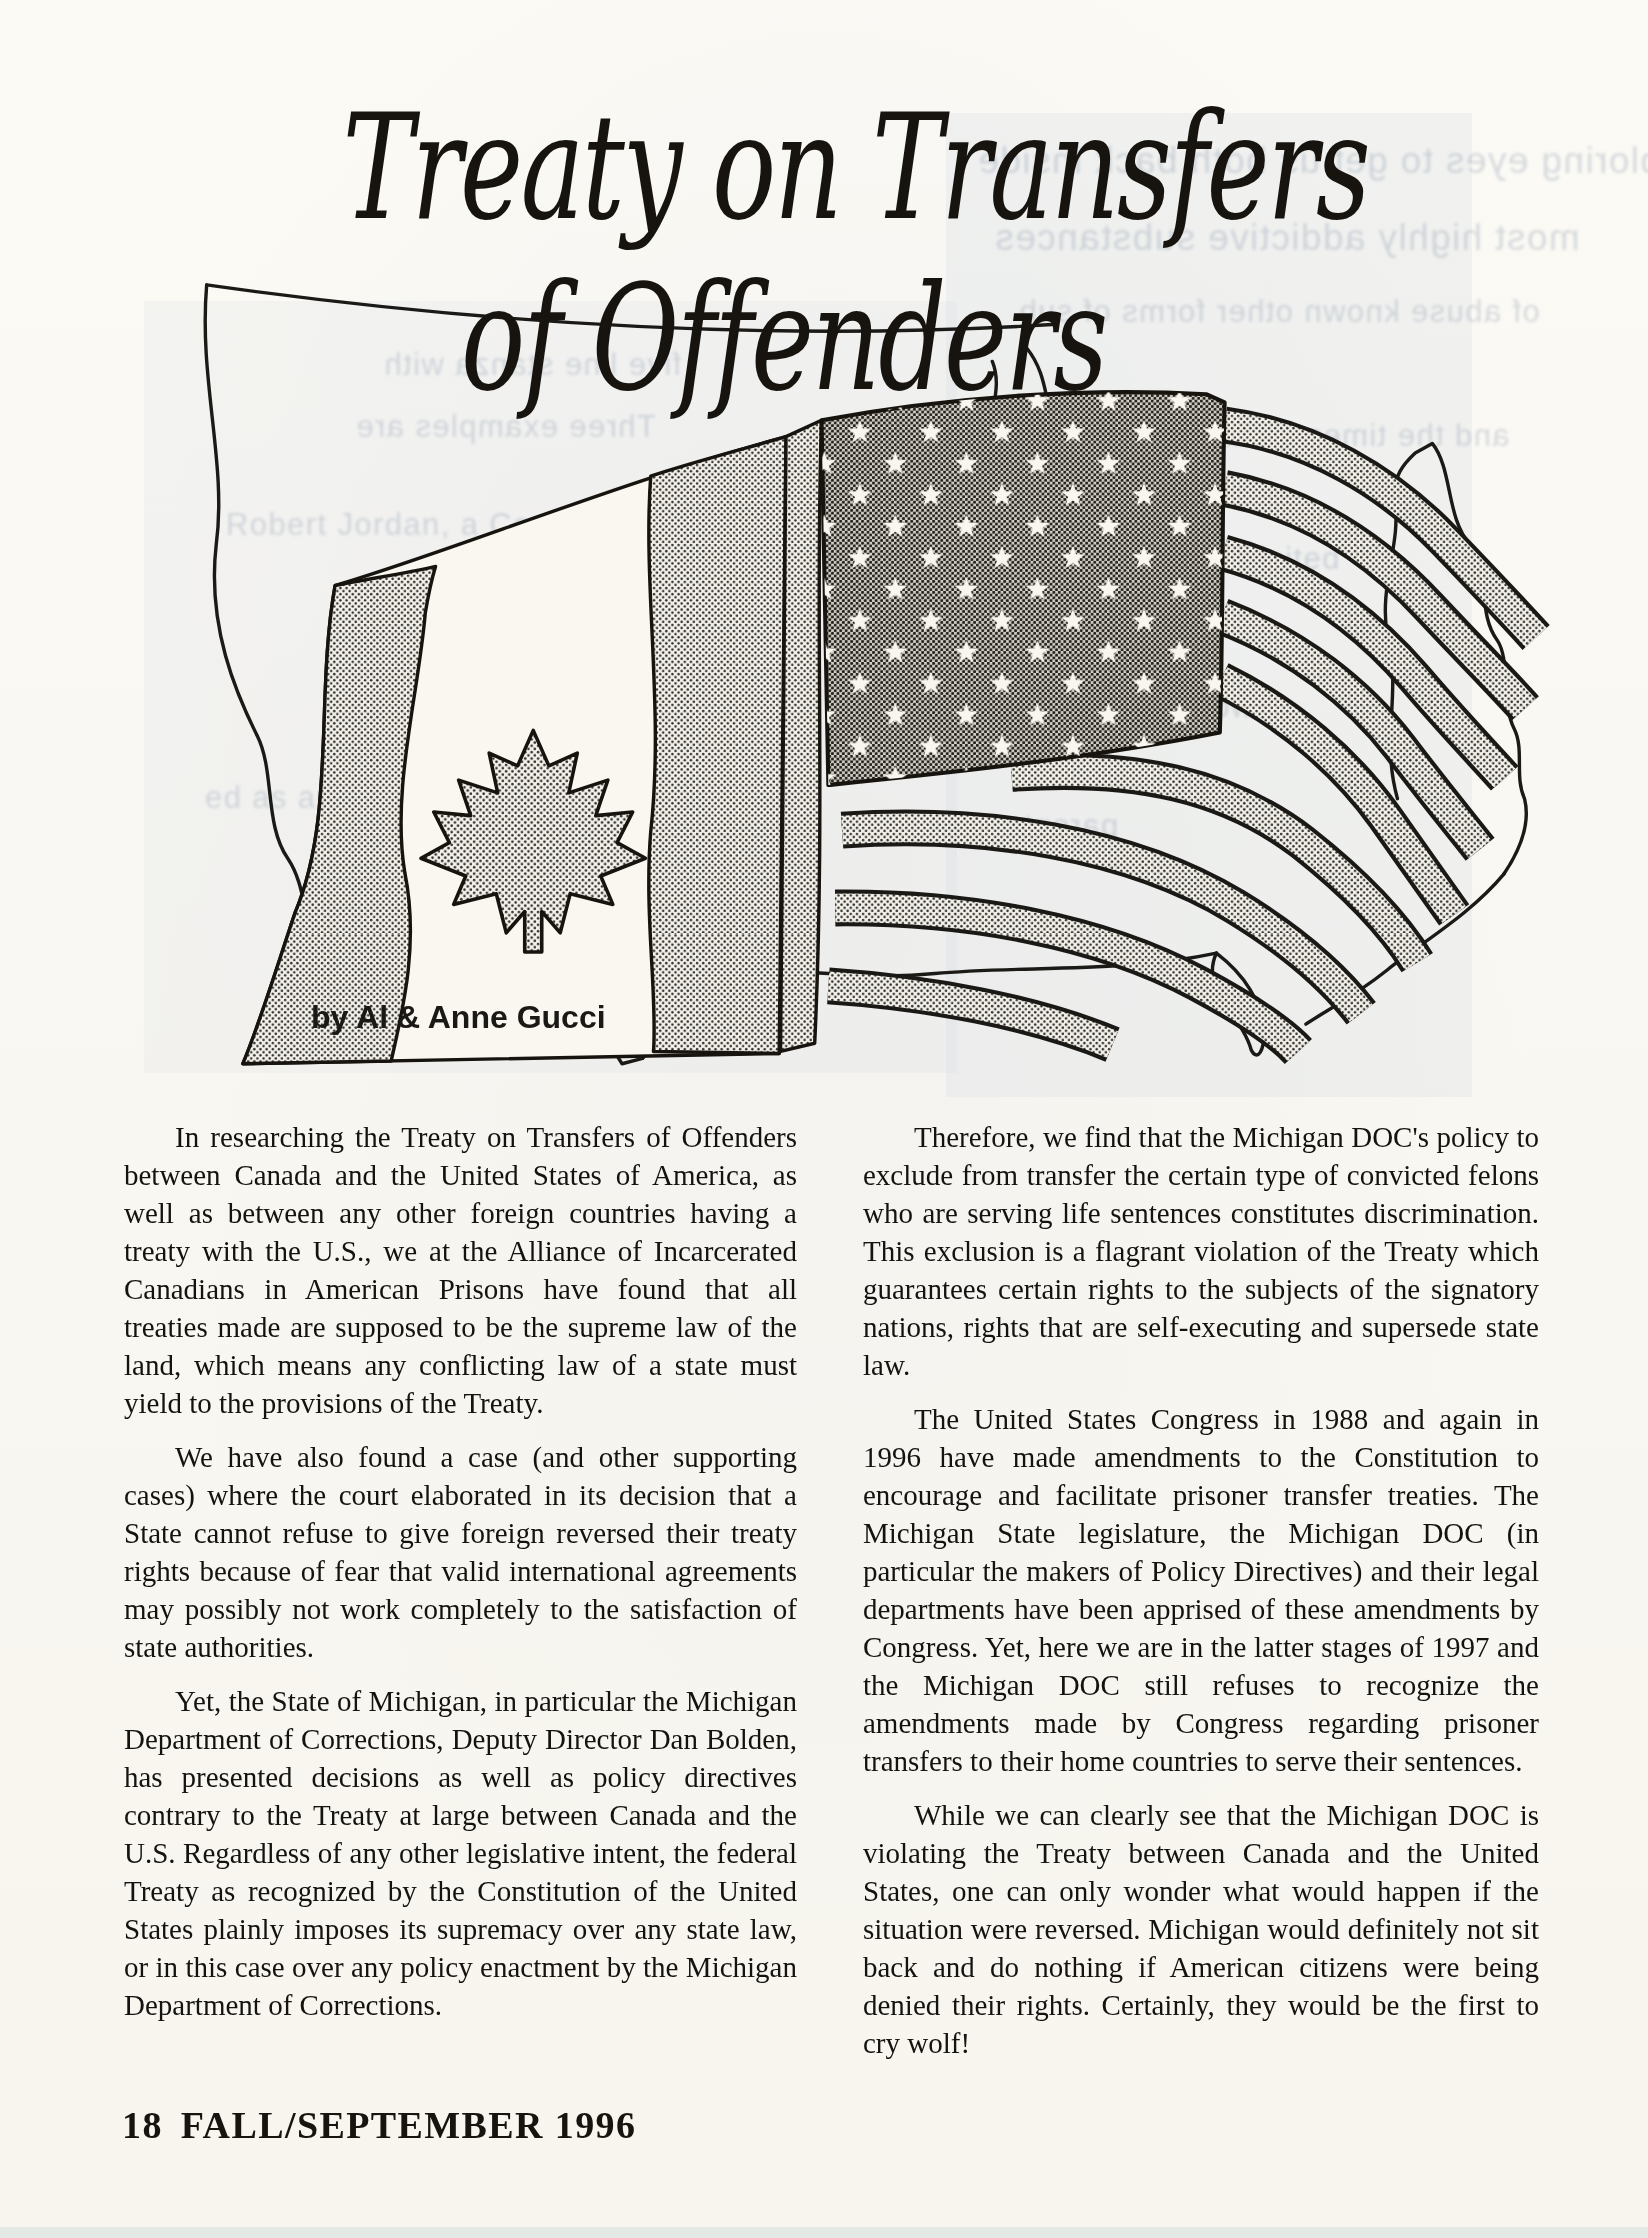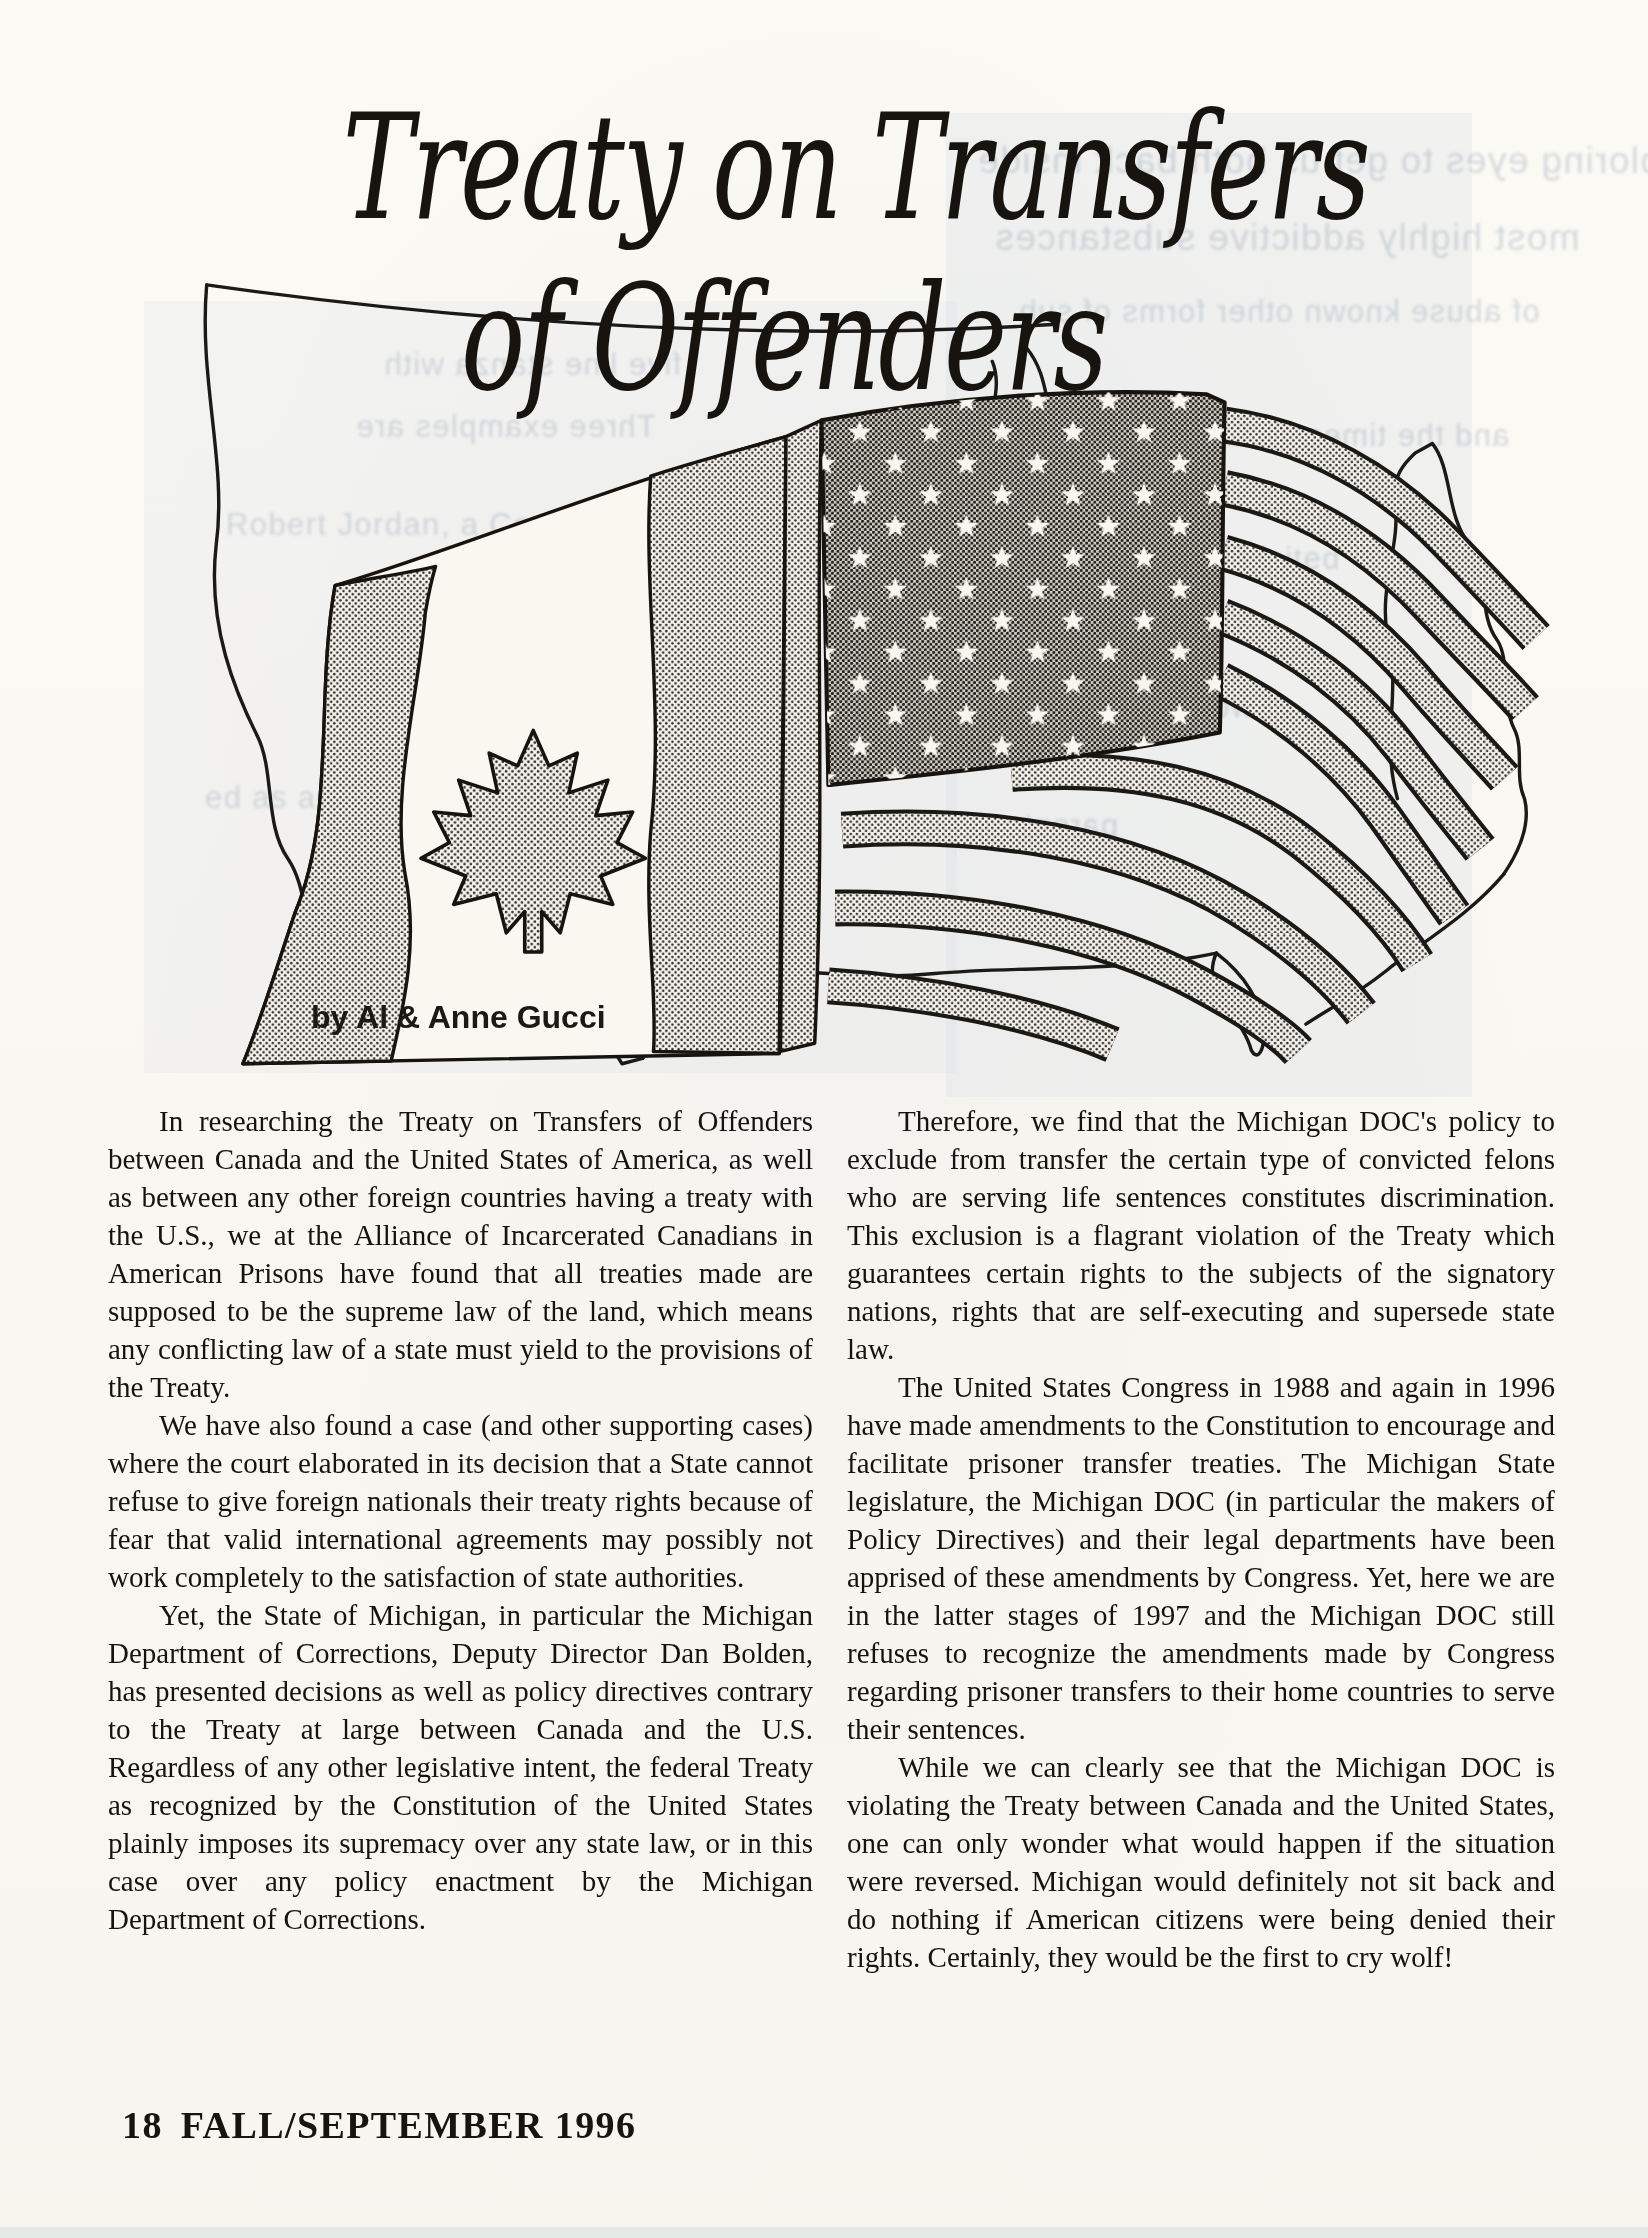--- a/index.html
+++ b/index.html
@@ -43,21 +43,21 @@
     position:absolute;left:311px;top:999px;z-index:4;
     font-family:"Liberation Sans",sans-serif;font-weight:bold;
     font-size:32px;color:#1b1916;letter-spacing:0px;
   }
   
   .col{
     position:absolute;top:1102px;z-index:4;
     font-size:29px;line-height:38px;color:#151310;
     text-align:justify;
   }
-  .col p{margin:0;text-indent:51px;}
+  .col p{margin:16px;text-indent:51px;}
   .col-left{left:108px;width:705px;}
   .col-right{left:847px;width:708px;}
   .footer{
     position:absolute;left:108px;top:2103px;z-index:4;
     font-weight:bold;font-size:38px;color:#17140f;
     font-family:"Liberation Serif",serif;letter-spacing:1.4px;
   }
   .footer .num{margin-right:18px;margin-left:14px;}
 </style>
 </head>
@@ -171,21 +171,21 @@
     </g>
   </svg>
 
   <div class="title title1">Treaty on Transfers</div>
   <div class="title title2">of Offenders</div>
 
   <div class="byline">by Al &amp; Anne Gucci</div>
 
   <div class="col col-left">
     <p>In researching the Treaty on Transfers of Offenders between Canada and the United States of America, as well as between any other foreign countries having a treaty with the U.S., we at the Alliance of Incarcerated Canadians in American Prisons have found that all treaties made are supposed to be the supreme law of the land, which means any conflicting law of a state must yield to the provisions of the Treaty.</p>
-    <p>We have also found a case (and other supporting cases) where the court elaborated in its decision that a State cannot refuse to give foreign nationals their treaty rights because of fear that valid international agreements may possibly not work completely to the satisfaction of state authorities.</p>
+    <p>We have also found a case (and other supporting cases) where the court elaborated in its decision that a State cannot refuse to give foreign reversed their treaty rights because of fear that valid international agreements may possibly not work completely to the satisfaction of state authorities.</p>
     <p>Yet, the State of Michigan, in particular the Michigan Department of Corrections, Deputy Director Dan Bolden, has presented decisions as well as policy directives contrary to the Treaty at large between Canada and the U.S.  Regardless of any other legislative intent, the federal Treaty as recognized by the Constitution of the United States plainly imposes its supremacy over any state law, or in this case over any policy enactment by the Michigan Department of Corrections.</p>
   </div>
   <div class="col col-right">
     <p>Therefore, we find that the Michigan DOC's policy to exclude from transfer the certain type of convicted felons who are serving life sentences constitutes discrimination.  This exclusion is a flagrant violation of the Treaty which guarantees certain rights to the subjects of the signatory nations, rights that are self-executing and supersede state law.</p>
     <p>The United States Congress in 1988 and again in 1996 have made amendments to the Constitution to encourage and facilitate prisoner transfer treaties.  The Michigan State legislature, the Michigan DOC (in particular the makers of Policy Directives) and their legal departments have been apprised of these amendments by Congress.  Yet, here we are in the latter stages of 1997 and the Michigan DOC still refuses to recognize the amendments made by Congress regarding prisoner transfers to their home countries to serve their sentences.</p>
     <p>While we can clearly see that the Michigan DOC is violating the Treaty between Canada and the United States, one can only wonder what would happen if the situation were reversed.  Michigan would definitely not sit back and do nothing if American citizens were being denied their rights.  Certainly, they would be the first to cry wolf!</p>
   </div>
 
   <div class="footer">
     <span class="num">18</span><span>FALL/SEPTEMBER 1996</span>

